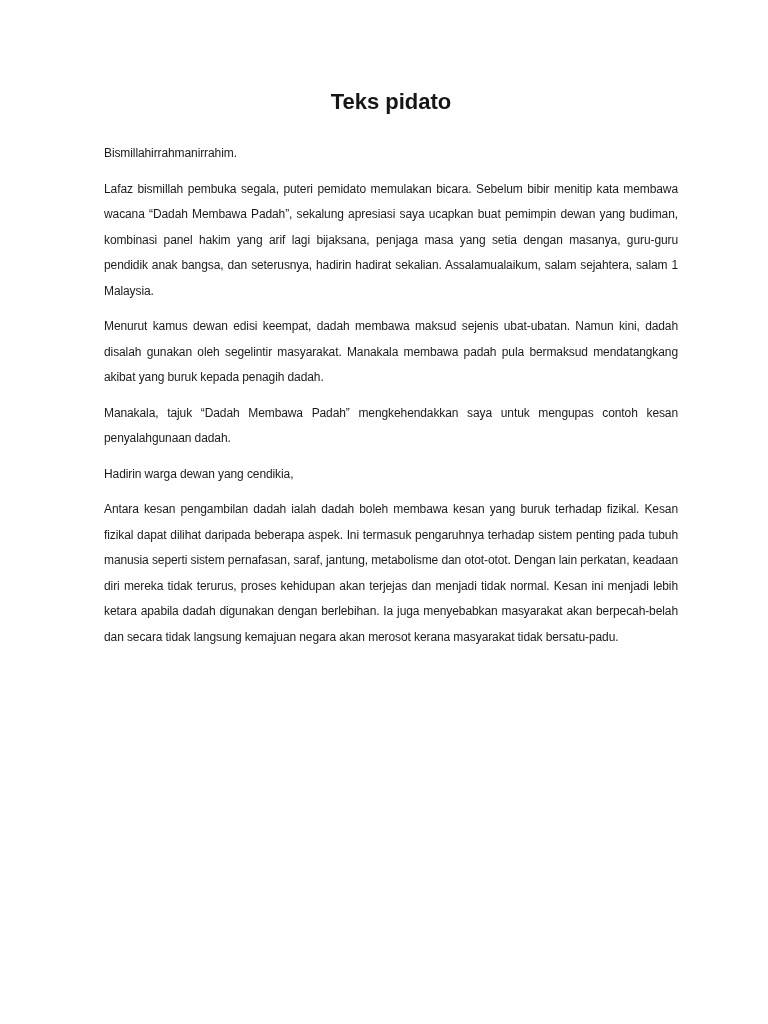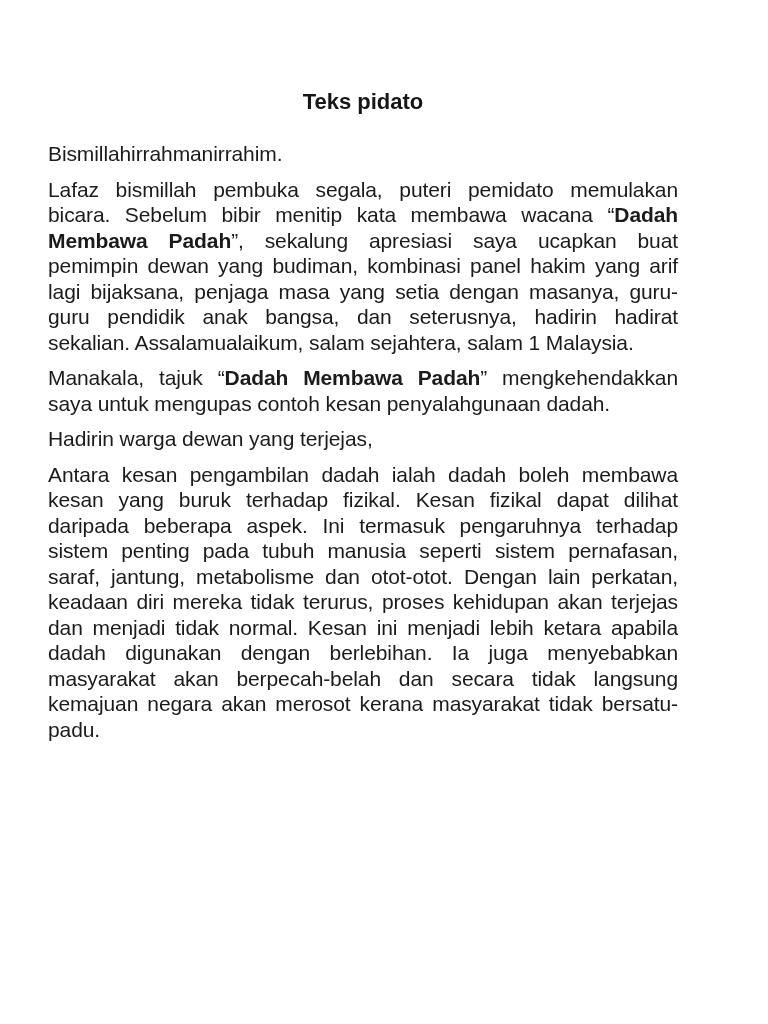--- a/index.html
+++ b/index.html
@@ -6,63 +6,64 @@
     margin: 0;
     padding: 0;
     background: #ffffff;
   }
   .page {
     position: relative;
     width: 768px;
     height: 1024px;
     background: #ffffff;
     box-sizing: border-box;
-    padding: 90px 90px 0 48px;
+    padding: 90px 90px 0 104px;
     font-family: "Liberation Sans", sans-serif;
     color: #1b1b1b;
     overflow: hidden;
   }
   .doc-title {
     margin: 0 0 27px 0;
     text-align: center;
     font-size: 22px;
     line-height: 24px;
     font-weight: 700;
     color: #161616;
   }
   .doc-body p {
     margin: 0 0 10px 0;
-    font-size: 21px;
+    font-size: 12px;
     line-height: 25.5px;
     text-align: justify;
     text-justify: inter-word;
     letter-spacing: -0.1px;
   }
   .doc-body p.single-line {
     text-align: left;
   }
   .run-bold {
-    font-weight: 700;
+    font-weight: 400;
   }
 </style>
 </head>
 <body>
 
 <div class="page">
 
   <h1 class="doc-title">Teks pidato</h1>
 
   <div class="doc-body">
 
     <p class="single-line"><span>Bismillahirrahmanirrahim.</span></p>
 
     <p><span>Lafaz bismillah pembuka segala, puteri pemidato memulakan bicara. Sebelum bibir menitip kata membawa wacana “</span><span class="run-bold">Dadah Membawa Padah</span><span>”, sekalung apresiasi saya ucapkan buat pemimpin dewan yang budiman, kombinasi panel hakim yang arif lagi bijaksana, penjaga masa yang setia dengan masanya, guru-guru pendidik anak bangsa, dan seterusnya, hadirin hadirat sekalian. Assalamualaikum, salam sejahtera, salam 1 Malaysia.</span></p>
 
 
+    <p><span>Menurut kamus dewan edisi keempat, dadah membawa maksud sejenis ubat-ubatan. Namun kini, dadah disalah gunakan oleh segelintir masyarakat. Manakala membawa padah pula bermaksud mendatangkang akibat yang buruk kepada penagih dadah.</span></p>
 
     <p><span>Manakala, tajuk “</span><span class="run-bold">Dadah Membawa Padah</span><span>” mengkehendakkan saya untuk mengupas contoh kesan penyalahgunaan dadah.</span></p>
 
-    <p class="single-line"><span>Hadirin warga dewan yang terjejas,</span></p>
+    <p class="single-line"><span>Hadirin warga dewan yang cendikia,</span></p>
 
     <p><span>Antara kesan pengambilan dadah ialah dadah boleh membawa kesan yang buruk terhadap fizikal. Kesan fizikal dapat dilihat daripada beberapa aspek. Ini termasuk pengaruhnya terhadap sistem penting pada tubuh manusia seperti sistem pernafasan, saraf, jantung, metabolisme dan otot-otot. Dengan lain perkatan, keadaan diri mereka tidak terurus, proses kehidupan akan terjejas dan menjadi tidak normal. Kesan ini menjadi lebih ketara apabila dadah digunakan dengan berlebihan. Ia juga menyebabkan masyarakat akan berpecah-belah dan secara tidak langsung kemajuan negara akan merosot kerana masyarakat tidak bersatu-padu.</span></p>
 
   </div>
 </div>
 
 </body></html>

